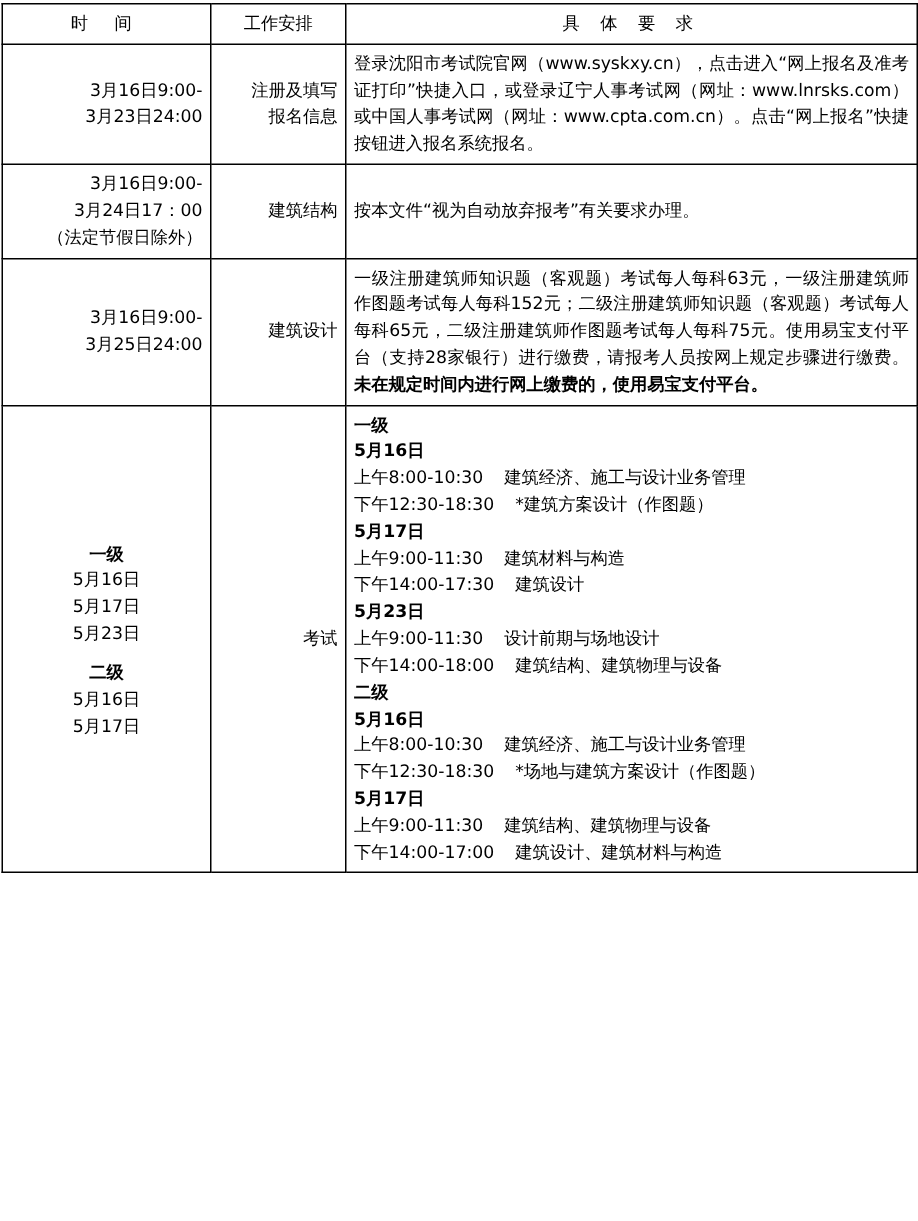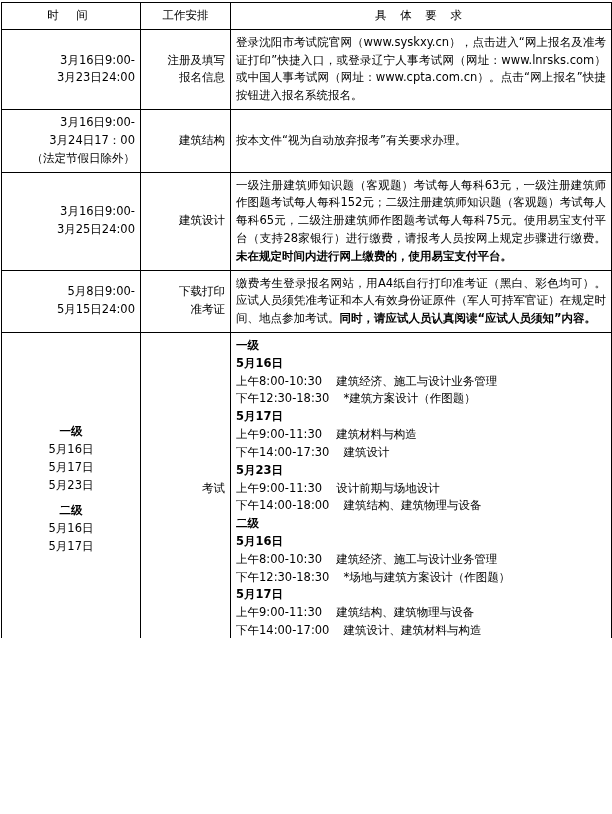--- a/index.html
+++ b/index.html
@@ -126,27 +126,20 @@
         <td class="task">建筑结构</td>
         <td class="req">按本文件“视为自动放弃报考”有关要求办理。</td>
       </tr>
       <tr>
         <td class="time">3月16日9:00-
 3月25日24:00</td>
         <td class="task">建筑设计</td>
         <td class="req">一级注册建筑师知识题（客观题）考试每人每科63元，一级注册建筑师作图题考试每人每科152元；二级注册建筑师知识题（客观题）考试每人每科65元，二级注册建筑师作图题考试每人每科75元。使用易宝支付平台（支持28家银行）进行缴费，请报考人员按网上规定步骤进行缴费。<b>未在规定时间内进行网上缴费的，使用易宝支付平台。</b></td>
       </tr>
       <tr>
-        <td class="time">5月8日9:00-
-5月15日24:00</td>
-        <td class="task">下载打印
-准考证</td>
-        <td class="req">缴费考生登录报名网站，用A4纸自行打印准考证（黑白、彩色均可）。应试人员须凭准考证和本人有效身份证原件（军人可持军官证）在规定时间、地点参加考试。<b>同时，请应试人员认真阅读“应试人员须知”内容。</b></td>
-      </tr>
-      <tr>
         <td class="exam-time">
           <span id="exam-dates-slot"><span class="lvl">一级</span><span style="display: block;">5月16日</span><span style="display: block;">5月17日</span><span style="display: block;">5月23日</span><span style="display: block; height: 6px;"></span><span class="lvl">二级</span><span style="display: block;">5月16日</span><span style="display: block;">5月17日</span></span>
         </td>
         <td class="task">考试</td>
         <td class="exam-block">
           <span id="exam-schedule-slot"><div class="lvl-h">一级</div><div class="date-h">5月16日</div><div><span>上午8:00-10:30</span><span class="sp-gap"></span><span>建筑经济、施工与设计业务管理</span></div><div><span>下午12:30-18:30</span><span class="sp-gap"></span><span>*建筑方案设计（作图题）</span></div><div class="date-h">5月17日</div><div><span>上午9:00-11:30</span><span class="sp-gap"></span><span>建筑材料与构造</span></div><div><span>下午14:00-17:30</span><span class="sp-gap"></span><span>建筑设计</span></div><div class="date-h">5月23日</div><div><span>上午9:00-11:30</span><span class="sp-gap"></span><span>设计前期与场地设计</span></div><div><span>下午14:00-18:00</span><span class="sp-gap"></span><span>建筑结构、建筑物理与设备</span></div><div class="lvl-h">二级</div><div class="date-h">5月16日</div><div><span>上午8:00-10:30</span><span class="sp-gap"></span><span>建筑经济、施工与设计业务管理</span></div><div><span>下午12:30-18:30</span><span class="sp-gap"></span><span>*场地与建筑方案设计（作图题）</span></div><div class="date-h">5月17日</div><div><span>上午9:00-11:30</span><span class="sp-gap"></span><span>建筑结构、建筑物理与设备</span></div><div><span>下午14:00-17:00</span><span class="sp-gap"></span><span>建筑设计、建筑材料与构造</span></div></span>
         </td>
       </tr>
     </tbody>
   </table>

